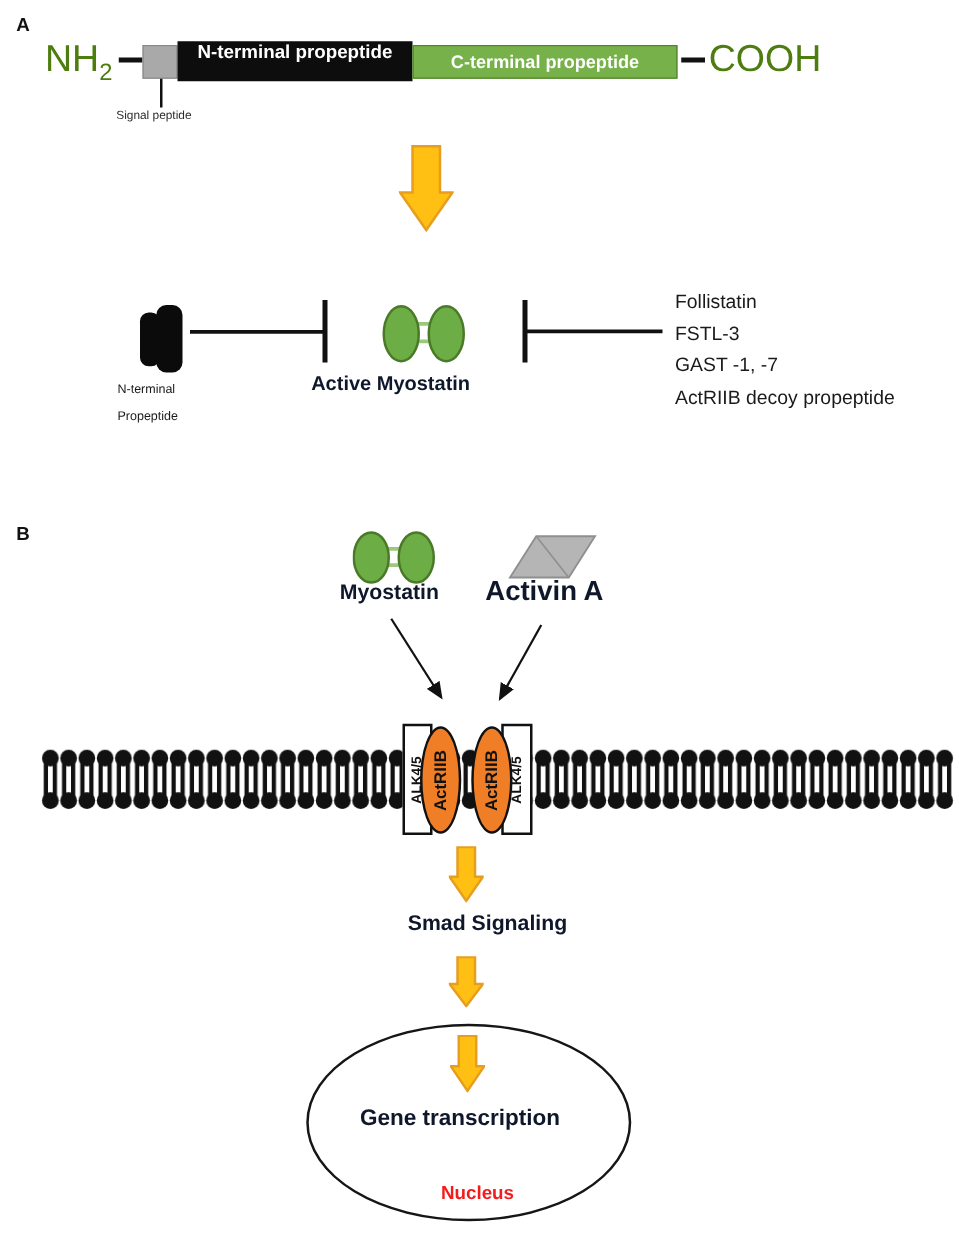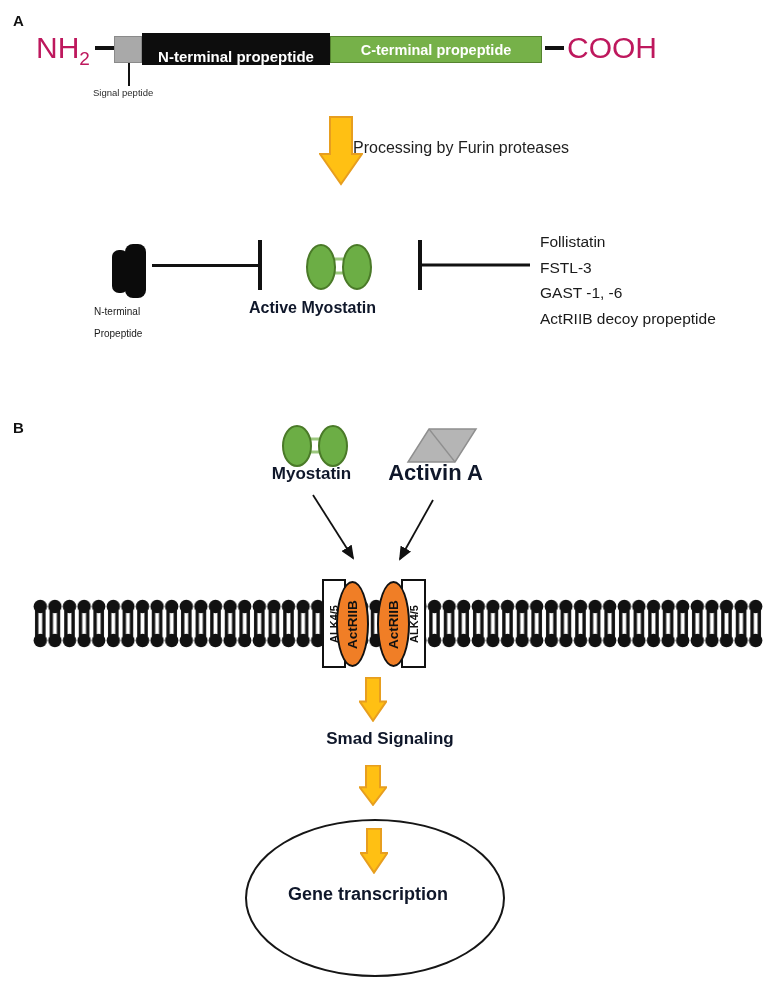--- a/index.html
+++ b/index.html
@@ -2,21 +2,21 @@
 <html><head>
 <meta charset="utf-8">
 <style>
   html,body{margin:0;padding:0;background:#ffffff;}
   .stage{
     position:relative;width:767px;height:994px;background:#ffffff;overflow:hidden;
     font-family:"Liberation Sans", sans-serif;color:#1a1a1a;
   }
   .abs{position:absolute;}
   .panel-label{font-weight:bold;font-size:15px;color:#111;}
-  .terminus{font-size:30px;color:#be185d;white-space:nowrap;}
+  .terminus{font-size:30px;color:#4d7c0f;white-space:nowrap;}
   .terminus sub{font-size:19px;}
   .dash{background:#111;height:4px;}
   .seg{box-sizing:border-box;}
   .seg-label{display:block;width:100%;text-align:center;color:#fff;font-weight:bold;font-size:15px;}
   .signal-line{width:2px;background:#111;}
   .small-label{font-size:9.5px;color:#2b2b2b;white-space:nowrap;}
   .plain-label{font-size:16px;color:#1f1f1f;white-space:nowrap;}
   .bold-label{font-weight:bold;color:#0f172a;white-space:nowrap;}
   .center-text{text-align:center;}
   .list{font-size:15.5px;line-height:25.5px;color:#1a1a1a;}
@@ -41,39 +41,38 @@
 <body>
 
 <div class="stage">
 
   <div class="abs panel-label" style="left:13px;top:12px;">A</div>
 
   <div class="abs terminus" style="left:36px;top:31px;"><span>NH</span><sub>2</sub></div>
   <div class="abs dash" style="left:95px;top:46px;width:19px;"></div>
 
   <div class="abs seg" style="left:114px;top:36px;width:28px;height:27px;background:#A9A9A9;border:1px solid #8a8a8a;"></div>
-  <div class="abs seg" style="left:142px;top:33px;width:188px;height:32px;background:#0D0D0D;display:flex;align-items:flex-end;">
+  <div class="abs seg" style="left:142px;top:33px;width:188px;height:32px;background:#0D0D0D;display:flex;align-items:flex-start;">
     <span class="seg-label">N-terminal propeptide</span>
   </div>
   <div class="abs seg" style="left:330px;top:36px;width:212px;height:27px;background:#76B149;border:1px solid #55832F;display:flex;align-items:center;">
     <span class="seg-label" style="font-size:14.5px;">C-terminal propeptide</span>
   </div>
 
   <div class="abs dash" style="left:545px;top:46px;width:19px;"></div>
   <div class="abs terminus" style="left:567px;top:31px;">COOH</div>
 
   <div class="abs signal-line" style="left:128px;top:63px;height:23px;"></div>
   <div class="abs small-label" style="left:93px;top:87px;">Signal peptide</div>
 
   <div class="abs gold-arrow" style="left:319px;top:116px;">
     <svg width="44" height="70" viewBox="0 0 44 70" preserveAspectRatio="none">
       <polygon points="11,1 33,1 33,38 43,38 22,68 1,38 11,38" fill="#FFC013" stroke="#E79E1F" stroke-width="2" vector-effect="non-scaling-stroke"></polygon>
     </svg>
   </div>
-  <div class="abs plain-label" style="left:353px;top:139px;">Processing by Furin proteases</div>
 
   <div class="abs" style="left:111px;top:243px;">
     <svg width="38" height="56" viewBox="0 0 38 56">
       <rect x="1" y="7" width="16" height="43" rx="7" fill="#0b0b0b"></rect>
       <rect x="14" y="1" width="21" height="54" rx="8" fill="#0b0b0b"></rect>
     </svg>
   </div>
 
   <div class="abs" style="left:150px;top:238px;">
     <svg width="115" height="54" viewBox="0 0 115 54">
@@ -100,21 +99,21 @@
 
   <div class="abs" style="left:94px;top:301px;font-size:10px;line-height:22px;">
     <div>N-terminal</div>
     <div>Propeptide</div>
   </div>
   <div class="abs bold-label center-text" style="left:240px;top:299px;width:145px;font-size:16px;">Active Myostatin</div>
 
   <div class="abs list" style="left:540px;top:229px;">
     <div>Follistatin</div>
     <div>FSTL-3</div>
-    <div>GAST -1, -6</div>
+    <div>GAST -1, -7</div>
     <div>ActRIIB decoy propeptide</div>
   </div>
 
   <div class="abs panel-label" style="left:13px;top:419px;">B</div>
 
   <div class="abs" style="left:282px;top:424px;">
     <svg width="66" height="44" viewBox="0 0 66 44">
       <line x1="27" y1="15" x2="39" y2="15" stroke="#9CC87E" stroke-width="3"></line>
       <line x1="27" y1="28" x2="39" y2="28" stroke="#9CC87E" stroke-width="3"></line>
       <ellipse cx="15" cy="22" rx="14" ry="20" fill="#6CAE45" stroke="#4A7A28" stroke-width="2"></ellipse>
@@ -183,14 +182,15 @@
     </svg>
   </div>
 
   <div class="abs nucleus" style="left:245px;top:819px;width:260px;height:158px;"></div>
   <div class="abs gold-arrow" style="left:360px;top:828px;">
     <svg width="28" height="46" viewBox="0 0 44 70" preserveAspectRatio="none">
       <polygon points="11,1 33,1 33,38 43,38 22,68 1,38 11,38" fill="#FFC013" stroke="#E79E1F" stroke-width="2" vector-effect="non-scaling-stroke"></polygon>
     </svg>
   </div>
   <div class="abs bold-label center-text" style="left:268px;top:884px;width:200px;font-size:18px;text-align:center;">Gene transcription</div>
+  <div class="abs bold-label red-label center-text" style="left:282px;top:946px;width:200px;font-size:15px;">Nucleus</div>
 
 </div>
 
 </body></html>

